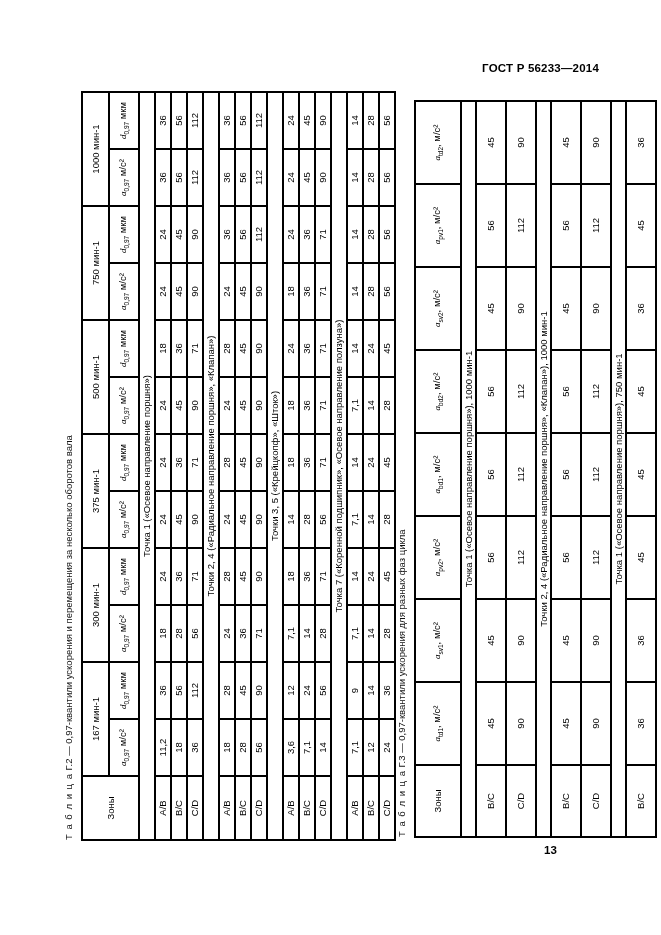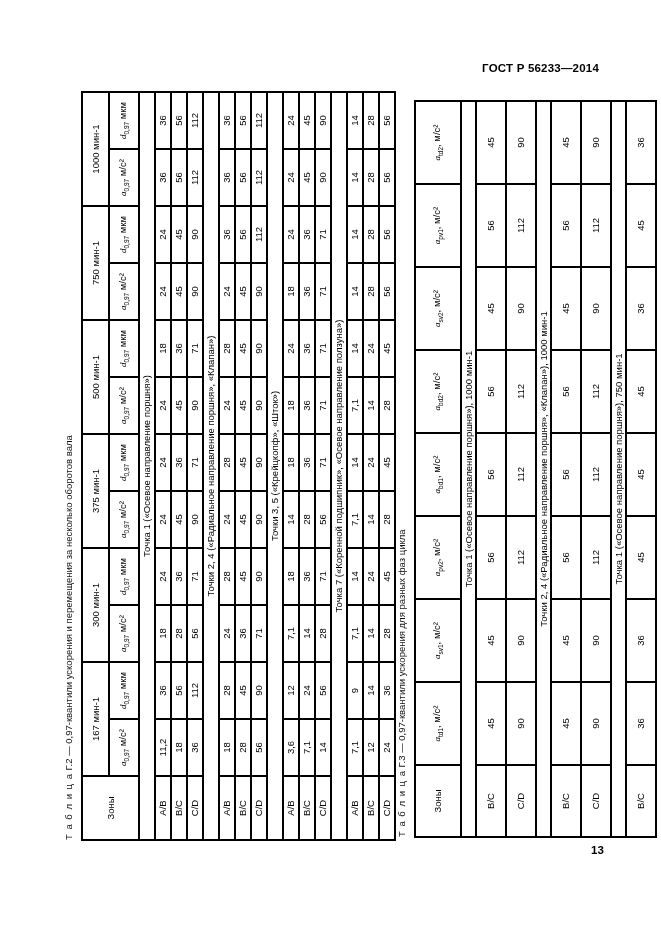--- a/index.html
+++ b/index.html
@@ -5,21 +5,21 @@
   html,body { margin:0; padding:0; background:#888; }
   .page {
     position:relative; width:661px; height:935px; background:#ffffff;
     font-family:"Liberation Sans", sans-serif; color:#000; overflow:hidden;
   }
   .doc-header {
     position:absolute; top:62px; right:62px;
     font-size:11.5px; font-weight:bold; letter-spacing:0.2px;
   }
   .page-num {
-    position:absolute; top:844px; left:591px;
+    position:absolute; top:844px; left:544px;
     font-size:11.5px; font-weight:bold;
   }
   .rot { position:absolute; transform:rotate(-90deg); transform-origin:0 0; }
   .tbl-title {
     font-size:9.5px; line-height:14px; margin:0 0 5px 1px; white-space:nowrap; color:#111;
   }
   .tbl-title .spaced { letter-spacing:1px; }
   table.gost { border-collapse:collapse; table-layout:fixed; }
   table.gost td {
     border:2px solid #000; text-align:center; vertical-align:middle;

